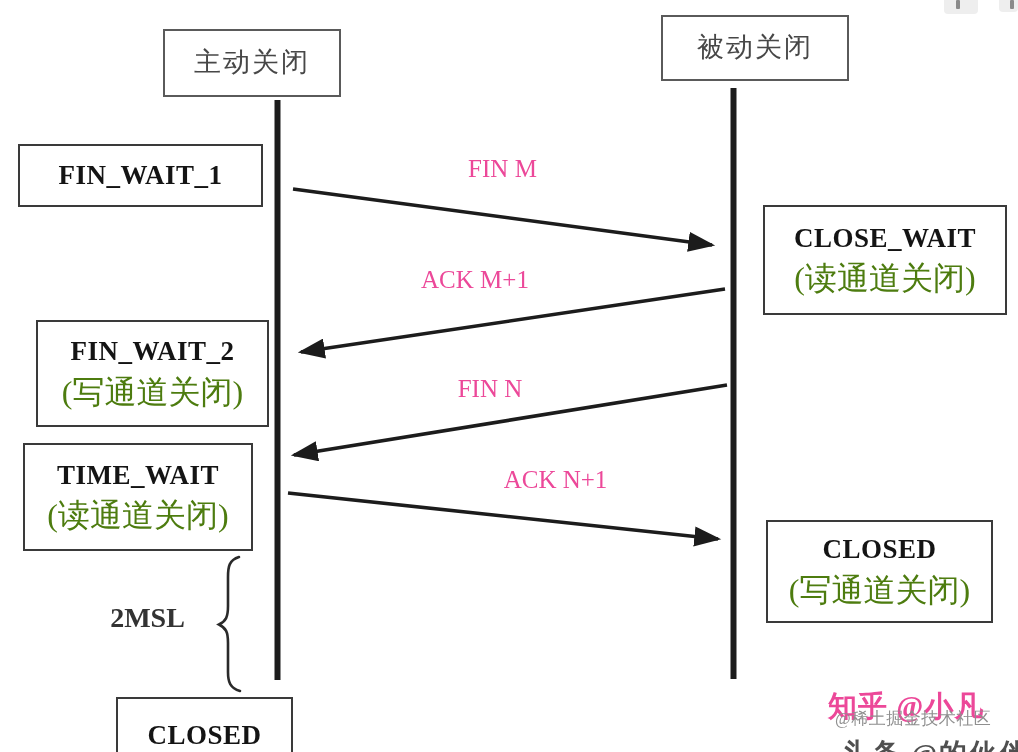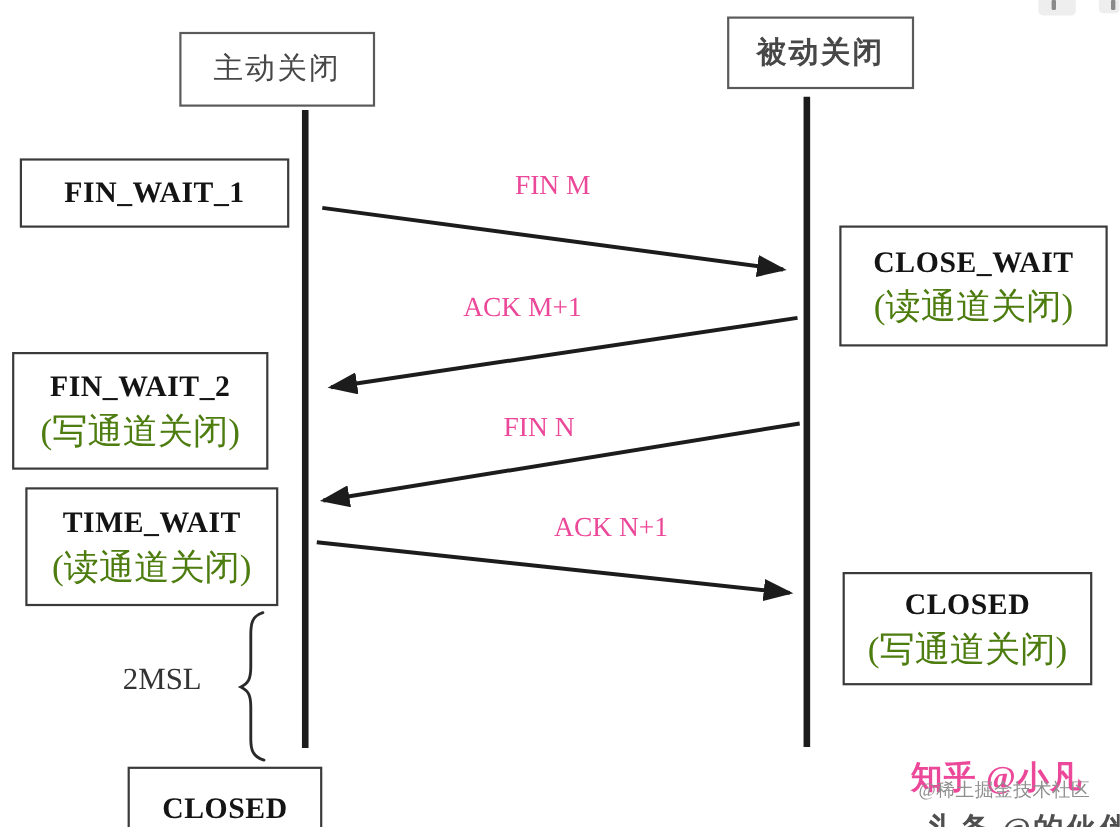--- a/index.html
+++ b/index.html
@@ -17,21 +17,21 @@
   }
   .box.header { border-color:#5a5a5a; }
   .hdr-label { font-size:27px; color:#474747; letter-spacing:2px; }
   .state-name { font-size:27px; font-weight:bold; color:#141414; letter-spacing:0.5px; }
   .state-sub  { font-size:32px; color:#4d7c0f; margin-top:3px; }
   .msg-label {
     position:absolute; text-align:center; font-size:25px; color:#ec4899;
     white-space:nowrap;
   }
   .msl-label {
-    position:absolute; font-size:28px; color:#333; text-align:center;
+    position:absolute; font-size:28px; color:#333; text-align:center;font-weight:bold;
   }
   .wm { position:absolute; white-space:nowrap; }
   .wm-zhihu  { font-size:29px; font-weight:700; color:#ec4899; letter-spacing:1px; }
   .wm-juejin { font-size:17px; color:#8f8f8f; letter-spacing:0.5px; }
   .wm-toutiao{ font-size:28px; font-weight:600; color:#4f4f4f; letter-spacing:2px; }
   .scroll-frag { position:absolute; background:#eeeeee; border-radius:4px; }
   .scroll-thumb { position:absolute; background:#8a8a8a; border-radius:1px; }
 </style>
 </head>
 <body>
@@ -58,29 +58,29 @@
              L 228 606
              C 228 617, 226 621, 219 624.5
              C 226 628, 228 632, 228 643
              L 228 672
              C 228 682, 230 688, 240 691" fill="none" stroke="#2a2a2a" stroke-width="2.6" stroke-linecap="round"></path>
   </svg>
 
   <div class="box header" style="left:163px; top:29px;  width:178px; height:68px;">
     <div class="hdr-label">主动关闭</div>
   </div>
-  <div class="box header" style="left:661px; top:15px;  width:170px; height:66px;font-weight:bold;">
+  <div class="box header" style="left:661px; top:15px;  width:188px; height:66px;">
     <div class="hdr-label">被动关闭</div>
   </div>
 
   <div class="box" style="left:18px; top:144px; width:245px; height:63px;">
     <div class="state-name">FIN_WAIT_1</div>
   </div>
 
-  <div class="box" style="left:11px; top:320px; width:233px; height:107px;">
+  <div class="box" style="left:36px; top:320px; width:233px; height:107px;">
     <div class="state-name">FIN_WAIT_2</div>
     <div class="state-sub">(写通道关闭)</div>
   </div>
 
   <div class="box" style="left:23px; top:443px; width:230px; height:108px;">
     <div class="state-name">TIME_WAIT</div>
     <div class="state-sub">(读通道关闭)</div>
   </div>
 
   <div class="box" style="left:116px; top:697px; width:177px; height:78px;">

